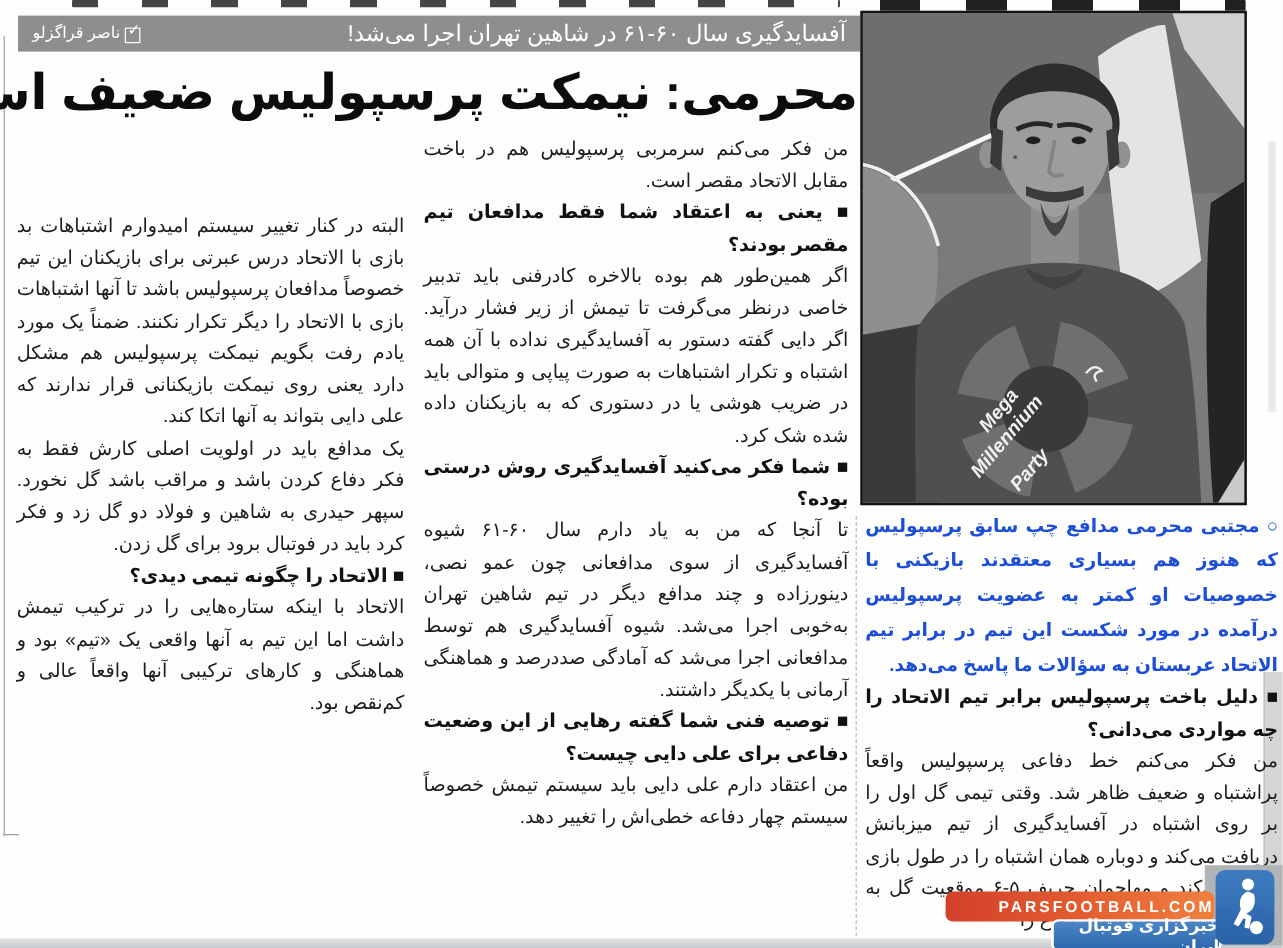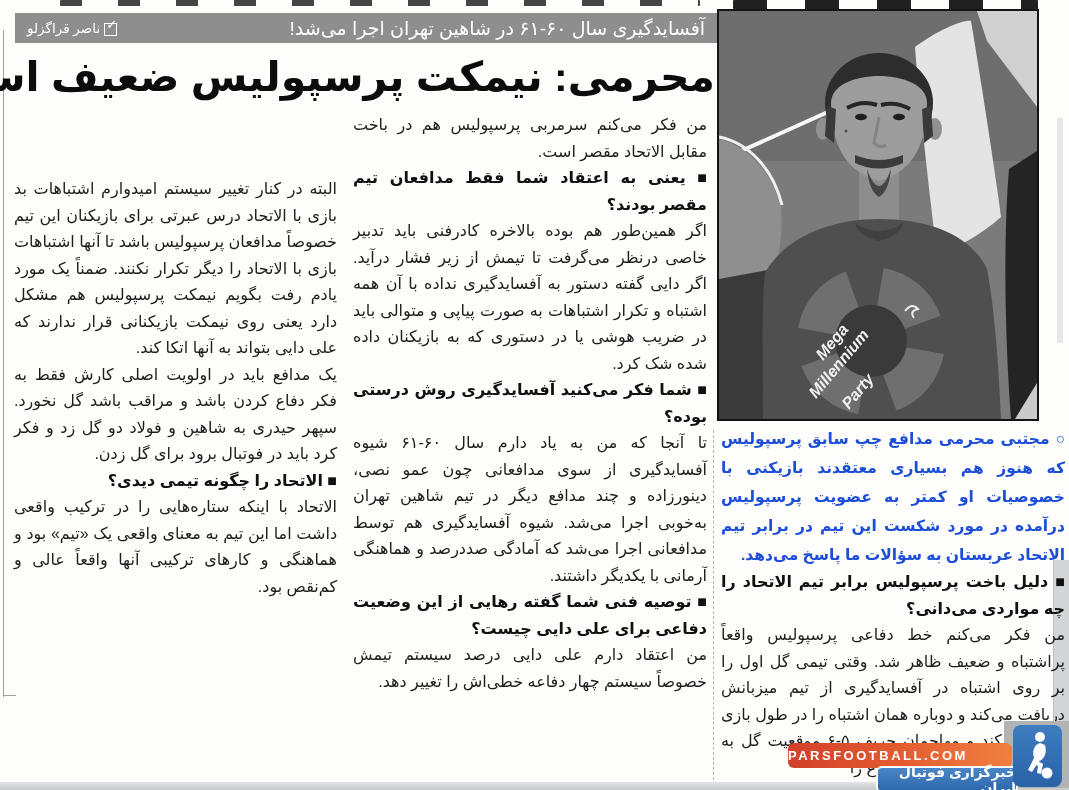--- a/index.html
+++ b/index.html
@@ -47,21 +47,21 @@
   .v-divider{position:absolute;left:713px;top:430px;height:350px;width:0;border-left:1px dashed #b5b5b5;}
 
   
   .photo{position:absolute;left:717px;top:9px;width:322px;height:412px;border:2px solid #141414;
     box-sizing:border-box;background:#787878;}
   .photo svg{display:block;width:100%;height:100%;}
 
   
   .wm-gray{position:absolute;left:1004px;top:721px;width:65px;height:67px;background:#b1b4b6;}
   .wm-orange{position:absolute;left:788px;top:743px;width:224px;height:25px;border-radius:6px;
-    background:linear-gradient(90deg,#d2402a,#e35c30,#f08040);display:flex;align-items:center;justify-content:flex-start;
+    background:linear-gradient(90deg,#d2402a,#e35c30,#f08040);display:flex;align-items:center;justify-content:flex-end;
     color:#fff;font-weight:bold;font-size:13px;letter-spacing:2.5px;}
   .wm-blue{position:absolute;left:876px;top:766px;width:138px;height:23px;border-radius:6px;
     border:2px solid #fff;background:linear-gradient(#4a86c8,#2d67ab);display:flex;align-items:center;justify-content:center;
     color:#fff;font-weight:bold;font-size:14px;direction:rtl;}
   .wm-badge{position:absolute;left:1013px;top:725px;width:49px;height:62px;border-radius:8px;
     background:linear-gradient(#3e7cc0,#2a62a6);display:flex;align-items:center;justify-content:center;}
 </style>
 </head>
 <body>
 
@@ -87,30 +87,30 @@
   </div>
 
   <div class="headline">
     <span>محرمی: نیمکت پرسپولیس ضعیف است</span>
   </div>
 
   <div class="col col-left">
       <p class="blk body">البته در کنار تغییر سیستم امیدوارم اشتباهات بد بازی با الاتحاد درس عبرتی برای بازیکنان این تیم خصوصاً مدافعان پرسپولیس باشد تا آنها اشتباهات بازی با الاتحاد را دیگر تکرار نکنند. ضمناً یک مورد یادم رفت بگویم نیمکت پرسپولیس هم مشکل دارد یعنی روی نیمکت بازیکنانی قرار ندارند که علی دایی بتواند به آنها اتکا کند.</p>
       <p class="blk body">یک مدافع باید در اولویت اصلی کارش فقط به فکر دفاع کردن باشد و مراقب باشد گل نخورد. سپهر حیدری به شاهین و فولاد دو گل زد و فکر کرد باید در فوتبال برود برای گل زدن.</p>
       <p class="blk question">■ الاتحاد را چگونه تیمی دیدی؟</p>
-      <p class="blk body">الاتحاد با اینکه ستاره‌هایی را در ترکیب واقعی داشت اما این تیم به معنای واقعی یک «تیم» بود و هماهنگی و کارهای ترکیبی آنها واقعاً عالی و کم‌نقص بود.</p>
+      <p class="blk body">الاتحاد با اینکه ستاره‌هایی را در ترکیب تیمش داشت اما این تیم به آنها واقعی یک «تیم» بود و هماهنگی و کارهای ترکیبی آنها واقعاً عالی و کم‌نقص بود.</p>
     </div>
   <div class="col col-mid">
       <p class="blk body">من فکر می‌کنم سرمربی پرسپولیس هم در باخت مقابل الاتحاد مقصر است.</p>
       <p class="blk question">■ یعنی به اعتقاد شما فقط مدافعان تیم مقصر بودند؟</p>
       <p class="blk body">اگر همین‌طور هم بوده بالاخره کادرفنی باید تدبیر خاصی درنظر می‌گرفت تا تیمش از زیر فشار درآید. اگر دایی گفته دستور به آفسایدگیری نداده با آن همه اشتباه و تکرار اشتباهات به صورت پیاپی و متوالی باید در ضریب هوشی یا در دستوری که به بازیکنان داده شده شک کرد.</p>
       <p class="blk question">■ شما فکر می‌کنید آفسایدگیری روش درستی بوده؟</p>
       <p class="blk body">تا آنجا که من به یاد دارم سال ۶۰-۶۱ شیوه آفسایدگیری از سوی مدافعانی چون عمو نصی، دینورزاده و چند مدافع دیگر در تیم شاهین تهران به‌خوبی اجرا می‌شد. شیوه آفسایدگیری هم توسط مدافعانی اجرا می‌شد که آمادگی صددرصد و هماهنگی آرمانی با یکدیگر داشتند.</p>
       <p class="blk question">■ توصیه فنی شما گفته رهایی از این وضعیت دفاعی برای علی دایی چیست؟</p>
-      <p class="blk body">من اعتقاد دارم علی دایی درصد سیستم تیمش خصوصاً سیستم چهار دفاعه خطی‌اش را تغییر دهد.</p>
+      <p class="blk body">من اعتقاد دارم علی دایی باید سیستم تیمش خصوصاً سیستم چهار دفاعه خطی‌اش را تغییر دهد.</p>
     </div>
   <div class="col col-right">
       <p class="blk caption">○ مجتبی محرمی مدافع چپ سابق پرسپولیس که هنوز هم بسیاری معتقدند بازیکنی با خصوصیات او کمتر به عضویت پرسپولیس درآمده در مورد شکست این تیم در برابر تیم الاتحاد عربستان به سؤالات ما پاسخ می‌دهد.</p>
       <p class="blk question">■ دلیل باخت پرسپولیس برابر تیم الاتحاد را چه مواردی می‌دانی؟</p>
       <p class="blk body">من فکر می‌کنم خط دفاعی پرسپولیس واقعاً پراشتباه و ضعیف ظاهر شد. وقتی تیمی گل اول را بر روی اشتباه در آفسایدگیری از تیم میزبانش دریافت می‌کند و دوباره همان اشتباه را در طول بازی تکرار می‌کند و مهاجمان حریف ۵-۶ موقعیت گل به دست می‌آورند، قطعاً باید دفاع را</p>
     </div>
 
   <div class="v-divider"></div>
 
   <div class="photo">

